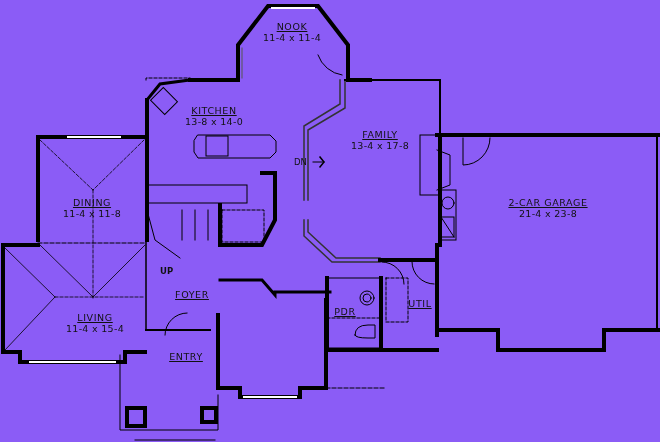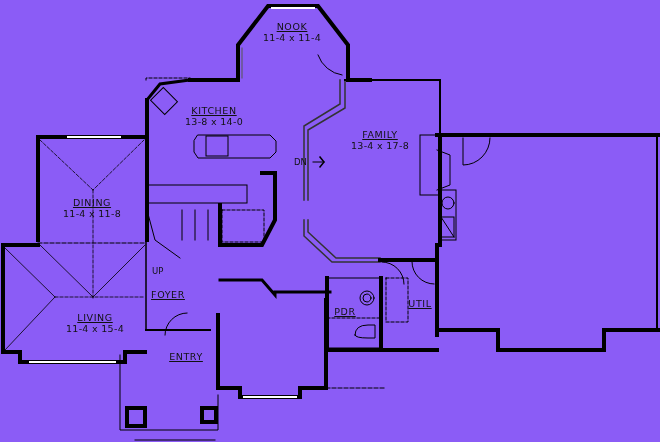--- a/index.html
+++ b/index.html
@@ -127,36 +127,40 @@
     <span class="room-dim">11-4 x 11-4</span>
   </div>
   <div class="room-label" style="left:214px; top:106px;">
     <span class="room-name">KITCHEN</span>
     <span class="room-dim">13-8 x 14-0</span>
   </div>
   <div class="room-label" style="left:380px; top:106px;margin-top:24px;">
     <span class="room-name">FAMILY</span>
     <span class="room-dim">13-4 x 17-8</span>
   </div>
+  <div class="room-label" style="left:548px; top:198px;">
+    <span class="room-name">2-CAR GARAGE</span>
+    <span class="room-dim">21-4 x 23-8</span>
+  </div>
   <div class="room-label" style="left:92px; top:198px;">
     <span class="room-name">DINING</span>
     <span class="room-dim">11-4 x 11-8</span>
   </div>
   <div class="room-label" style="left:95px; top:313px;">
     <span class="room-name">LIVING</span>
     <span class="room-dim">11-4 x 15-4</span>
   </div>
-  <div class="room-label" style="left:168px; top:290px;text-align:center;">
+  <div class="room-label" style="left:192px; top:290px;text-align:center;">
     <span class="room-name">FOYER</span>
   </div>
   <div class="room-label" style="left:186px; top:352px;">
     <span class="room-name">ENTRY</span>
   </div>
   <div class="room-label" style="left:345px; top:299px;margin-top:8px;">
     <span class="room-name">PDR</span>
   </div>
   <div class="room-label" style="left:420px; top:299px;">
     <span class="room-name">UTIL</span>
   </div>
 
   <div class="small-label" style="left:294px; top:157px;">DN</div>
-  <div class="small-label" style="left:152px; top:266px;">UP</div>
+  <div class="small-label" style="left:160px; top:266px;font-weight:bold;">UP</div>
 </div>
 
 </body></html>

